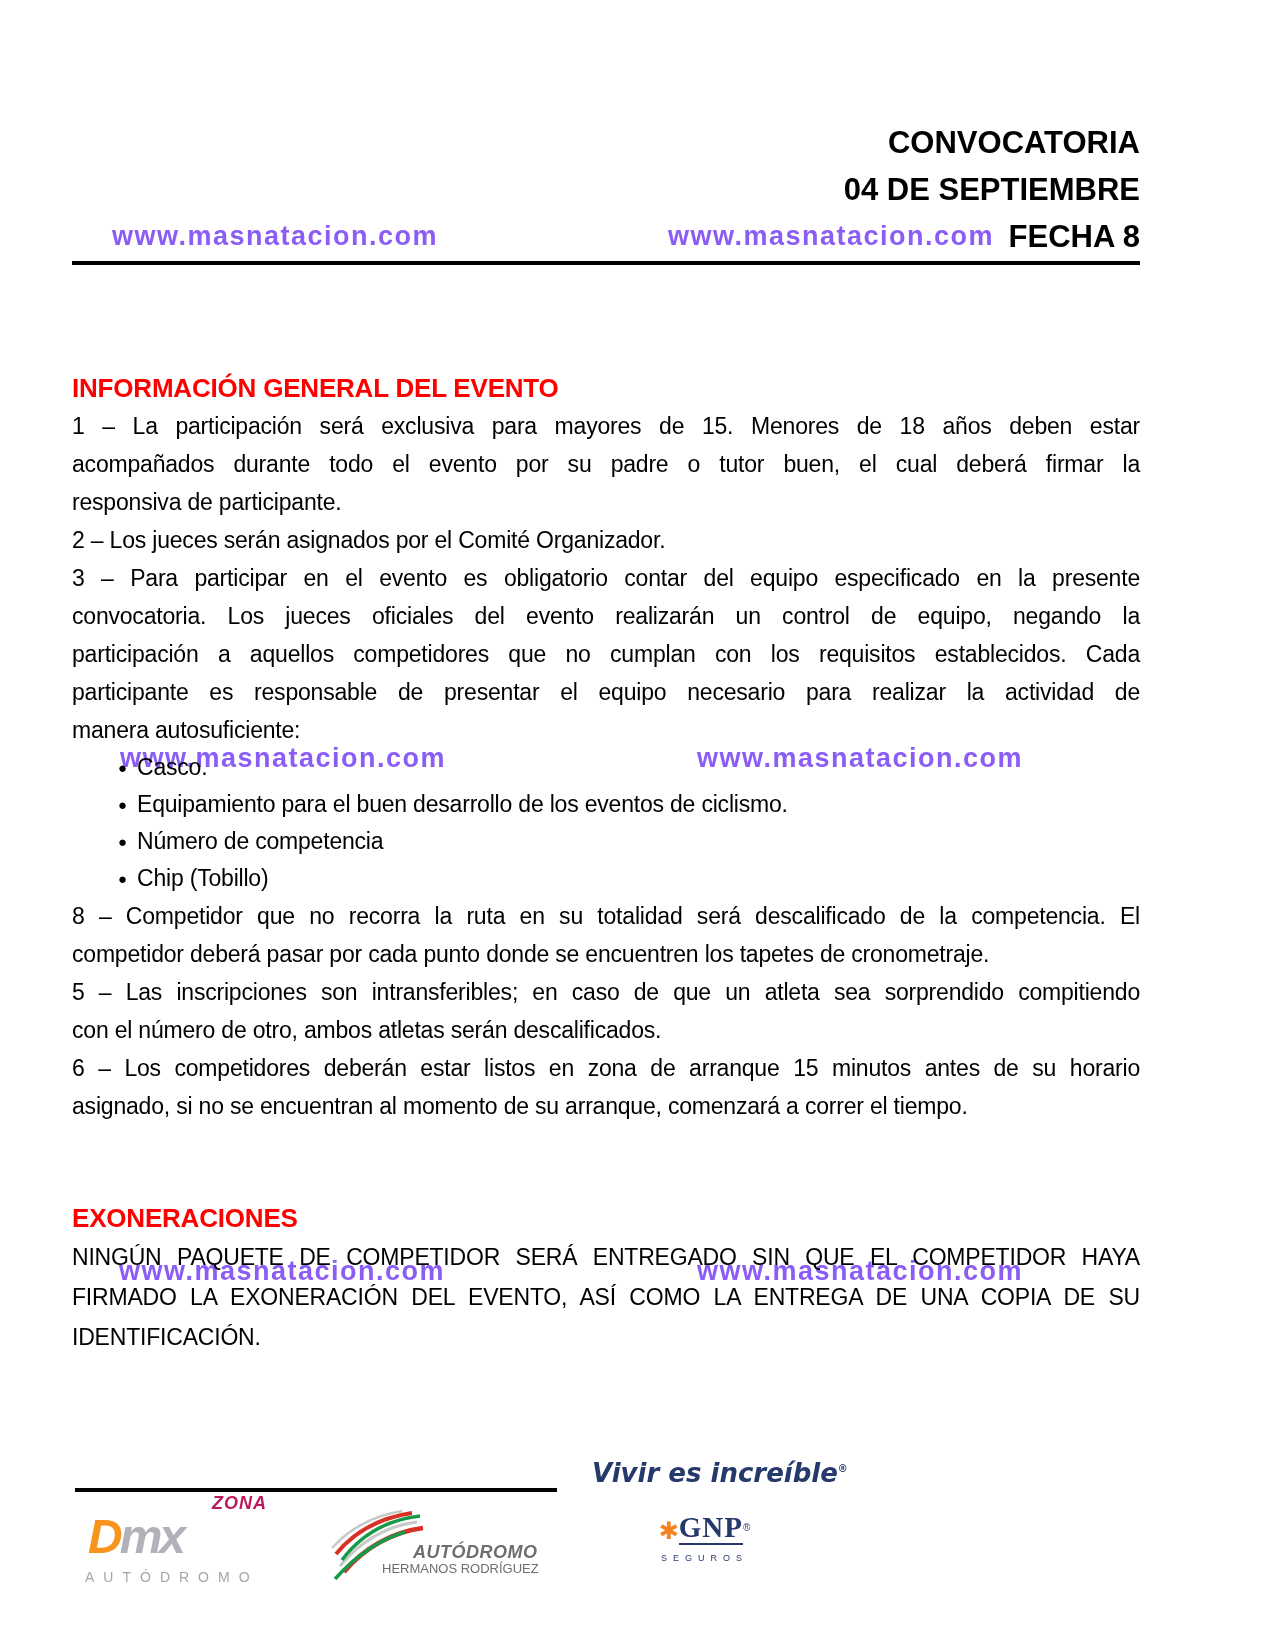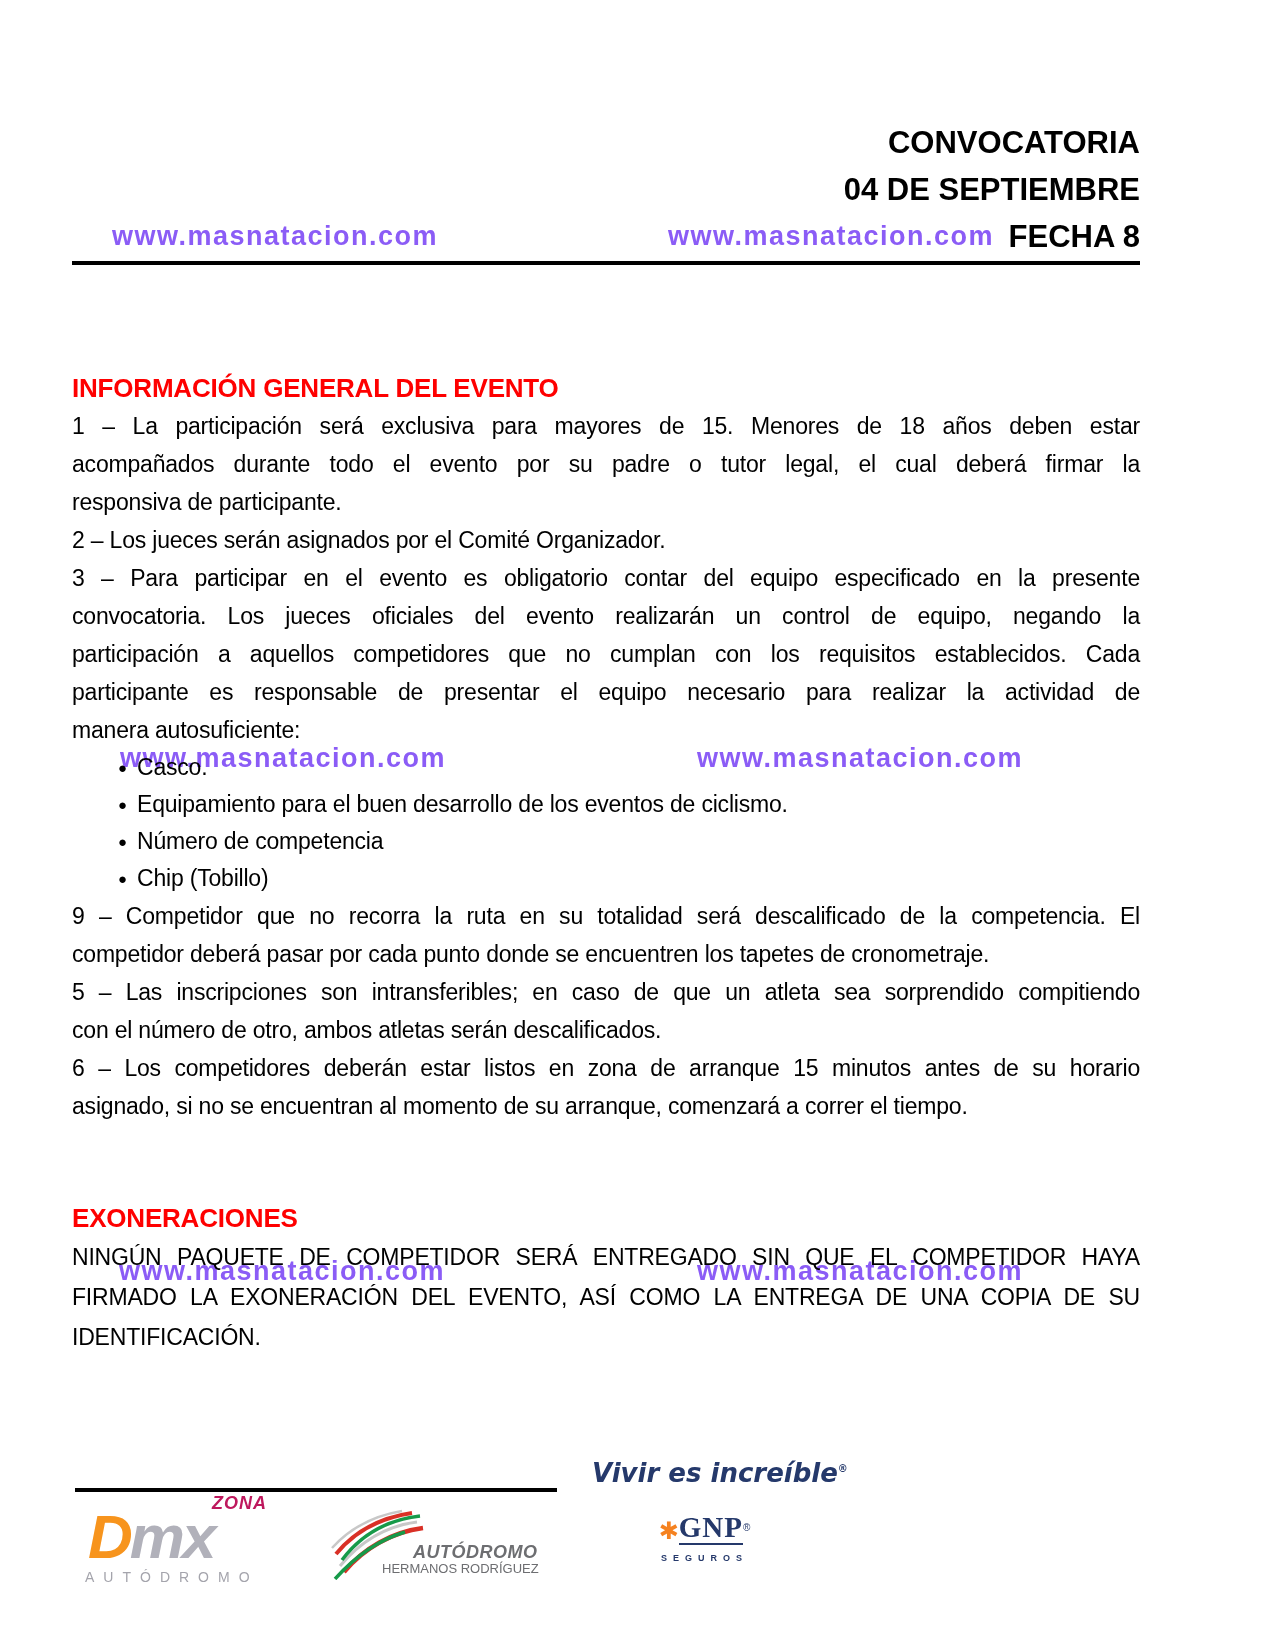--- a/index.html
+++ b/index.html
@@ -36,37 +36,37 @@
   .bullet { position:relative; padding-left:65px; }
   .dot { position:absolute; left:46px; top:0; font-size:15px; }
   .spacer { height:74px; }
   .exo-para { line-height:40px; }
 
   
   .rule-footer { position:absolute; top:1488px; left:75px; width:482px; height:4px; background:#000; z-index:1; }
 
   .dmx { position:absolute; left:85px; top:1494px; width:178px; z-index:1; }
   .dmx-zona { padding-left:127px; font-style:italic; font-weight:bold; font-size:18px; line-height:18px; color:#be185d; letter-spacing:1px; }
-  .dmx-word { padding-left:3px; font-weight:bold; font-style:italic; font-size:62px; line-height:50px; letter-spacing:-3px; white-space:nowrap; }
+  .dmx-word { padding-left:3px; font-weight:bold; font-style:italic; font-size:48px; line-height:50px; letter-spacing:-3px; white-space:nowrap; }
   .dmx-d { color:#f7941d; }
   .dmx-mx { color:#b1b1ba; }
   .dmx-sub { margin-top:7px; font-size:14px; letter-spacing:9px; color:#a4a4ac; white-space:nowrap; }
 
   .ahr { position:absolute; left:330px; top:1505px; width:215px; height:80px; z-index:1; }
   .ahr-swoosh { position:absolute; left:0; top:3px; }
   .ahr-name { position:absolute; left:83px; top:38px; font-weight:bold; font-style:italic; font-size:18px; line-height:18px; color:#6d6e71; letter-spacing:0.5px; white-space:nowrap; }
   .ahr-sub { position:absolute; left:52px; top:57px; font-size:13px; line-height:13px; color:#6d6e71; white-space:nowrap; }
 
   .gnp { position:absolute; left:592px; top:1451px; width:225px; text-align:center; color:#25396b; z-index:1; }
   .gnp-slogan { font-style:italic; font-weight:bold; font-size:26px; line-height:36px; font-family:"DejaVu Sans", sans-serif; white-space:nowrap; }
   .gnp-slogan sup, .gnp-brandline sup { font-size:10px; }
   .gnp-brandline { margin-top:18px; line-height:36px; white-space:nowrap; }
   .gnp-flower { color:#f58220; font-size:24px; vertical-align:-2px; }
   .gnp-brand { font-family:"Liberation Serif", serif; font-weight:bold; font-size:29px; letter-spacing:1px; border-bottom:2px solid #25396b; padding-bottom:0; }
-  .gnp-sub { margin-top:3px; font-size:9px; letter-spacing:6px; line-height:10px;font-weight:bold; }
+  .gnp-sub { margin-top:3px; font-size:9px; letter-spacing:6px; line-height:10px; }
 </style>
 </head>
 <body>
 
 <div class="page">
 
   <div class="wm" style="left:112px; top:223px;">www.masnatacion.com</div>
   <div class="wm" style="left:668px; top:223px;">www.masnatacion.com</div>
   <div class="wm" style="left:120px; top:745px;">www.masnatacion.com</div>
   <div class="wm" style="left:697px; top:745px;">www.masnatacion.com</div>
@@ -79,21 +79,21 @@
     <div>FECHA 8</div>
   </div>
 
   <div class="rule-top"></div>
 
   <div class="content">
 
     <div class="sec-title">INFORMACIÓN GENERAL DEL EVENTO</div>
 
     <div class="jl">1 – La participación será exclusiva para mayores de 15. Menores de 18 años deben estar</div>
-    <div class="jl">acompañados durante todo el evento por su padre o tutor legal, el cual deberá firmar la</div>
+    <div class="jl">acompañados durante todo el evento por su padre o tutor buen, el cual deberá firmar la</div>
     <div class="ll">responsiva de participante.</div>
 
     <div class="ll">2 – Los jueces serán asignados por el Comité Organizador.</div>
 
     <div class="jl">3 – Para participar en el evento es obligatorio contar del equipo especificado en la presente</div>
     <div class="jl">convocatoria. Los jueces oficiales del evento realizarán un control de equipo, negando la</div>
     <div class="jl">participación a aquellos competidores que no cumplan con los requisitos establecidos. Cada</div>
     <div class="jl">participante es responsable de presentar el equipo necesario para realizar la actividad de</div>
     <div class="ll">manera autosuficiente:</div>
 
@@ -109,21 +109,21 @@
       <div class="bullet">
         <span class="dot">●</span>
         <span>Número de competencia</span>
       </div>
       <div class="bullet">
         <span class="dot">●</span>
         <span>Chip (Tobillo)</span>
       </div>
     </div>
 
-    <div class="jl">9 – Competidor que no recorra la ruta en su totalidad será descalificado de la competencia. El</div>
+    <div class="jl">8 – Competidor que no recorra la ruta en su totalidad será descalificado de la competencia. El</div>
     <div class="ll">competidor deberá pasar por cada punto donde se encuentren los tapetes de cronometraje.</div>
 
     <div class="jl">5 – Las inscripciones son intransferibles; en caso de que un atleta sea sorprendido compitiendo</div>
     <div class="ll">con el número de otro, ambos atletas serán descalificados.</div>
 
     <div class="jl">6 – Los competidores deberán estar listos en zona de arranque 15 minutos antes de su horario</div>
     <div class="ll">asignado, si no se encuentran al momento de su arranque, comenzará a correr el tiempo.</div>
 
     <div class="spacer"></div>
 

